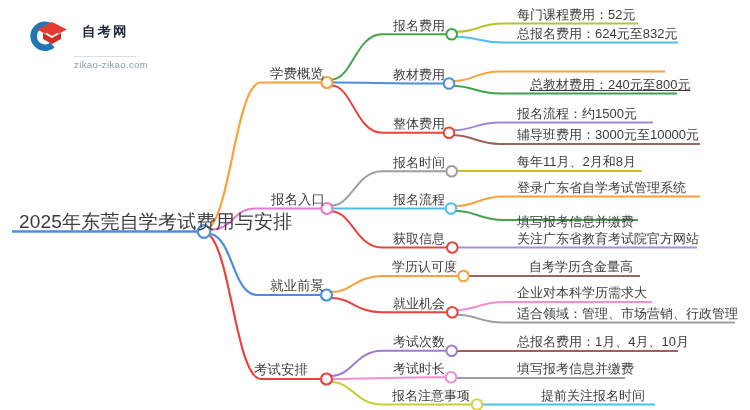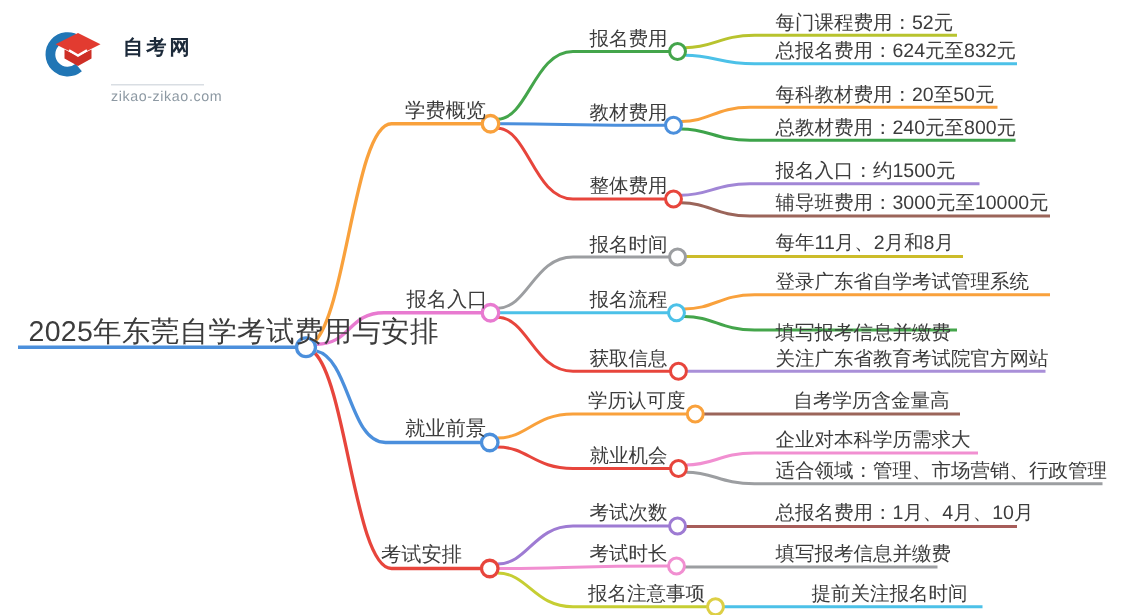--- a/index.html
+++ b/index.html
@@ -109,23 +109,22 @@
   <div class="node" style="left:393px;top:191.5px;">报名流程</div>
   <div class="node" style="left:393px;top:230.5px;">获取信息</div>
   <div class="node" style="left:392px;top:259px;">学历认可度</div>
   <div class="node" style="left:393px;top:295.5px;">就业机会</div>
   <div class="node" style="left:393px;top:334px;">考试次数</div>
   <div class="node" style="left:393px;top:360.5px;">考试时长</div>
   <div class="node" style="left:392px;top:387.5px;">报名注意事项</div>
 
   <div class="node" style="left:517px;top:6.5px;">每门课程费用：52元</div>
   <div class="node" style="left:517px;top:25.5px;">总报名费用：624元至832元</div>
-  <div class="node" style="left:517px;top:54.5px;">每科教材费用：20至50元</div>
-  <div class="node" style="left:517px;top:76.5px;">总教材费用：240元至800元</div>
-  <div class="node" style="left:517px;top:105.5px;">报名入口：约1500元</div>
+  <div class="node" style="left:530px;top:76.5px;text-decoration:underline;">总教材费用：240元至800元</div>
+  <div class="node" style="left:517px;top:105.5px;">报名流程：约1500元</div>
   <div class="node" style="left:517px;top:127px;">辅导班费用：3000元至10000元</div>
   <div class="node" style="left:517px;top:154px;">每年11月、2月和8月</div>
   <div class="node" style="left:517px;top:179.5px;">登录广东省自学考试管理系统</div>
   <div class="node" style="left:517px;top:214px;">填写报考信息并缴费</div>
   <div class="node" style="left:517px;top:230.5px;">关注广东省教育考试院官方网站</div>
   <div class="node" style="left:529px;top:259px;">自考学历含金量高</div>
   <div class="node" style="left:517px;top:285px;">企业对本科学历需求大</div>
   <div class="node" style="left:517px;top:305.5px;">适合领域：管理、市场营销、行政管理</div>
   <div class="node" style="left:517px;top:334px;">总报名费用：1月、4月、10月</div>
   <div class="node" style="left:517px;top:361px;">填写报考信息并缴费</div>

